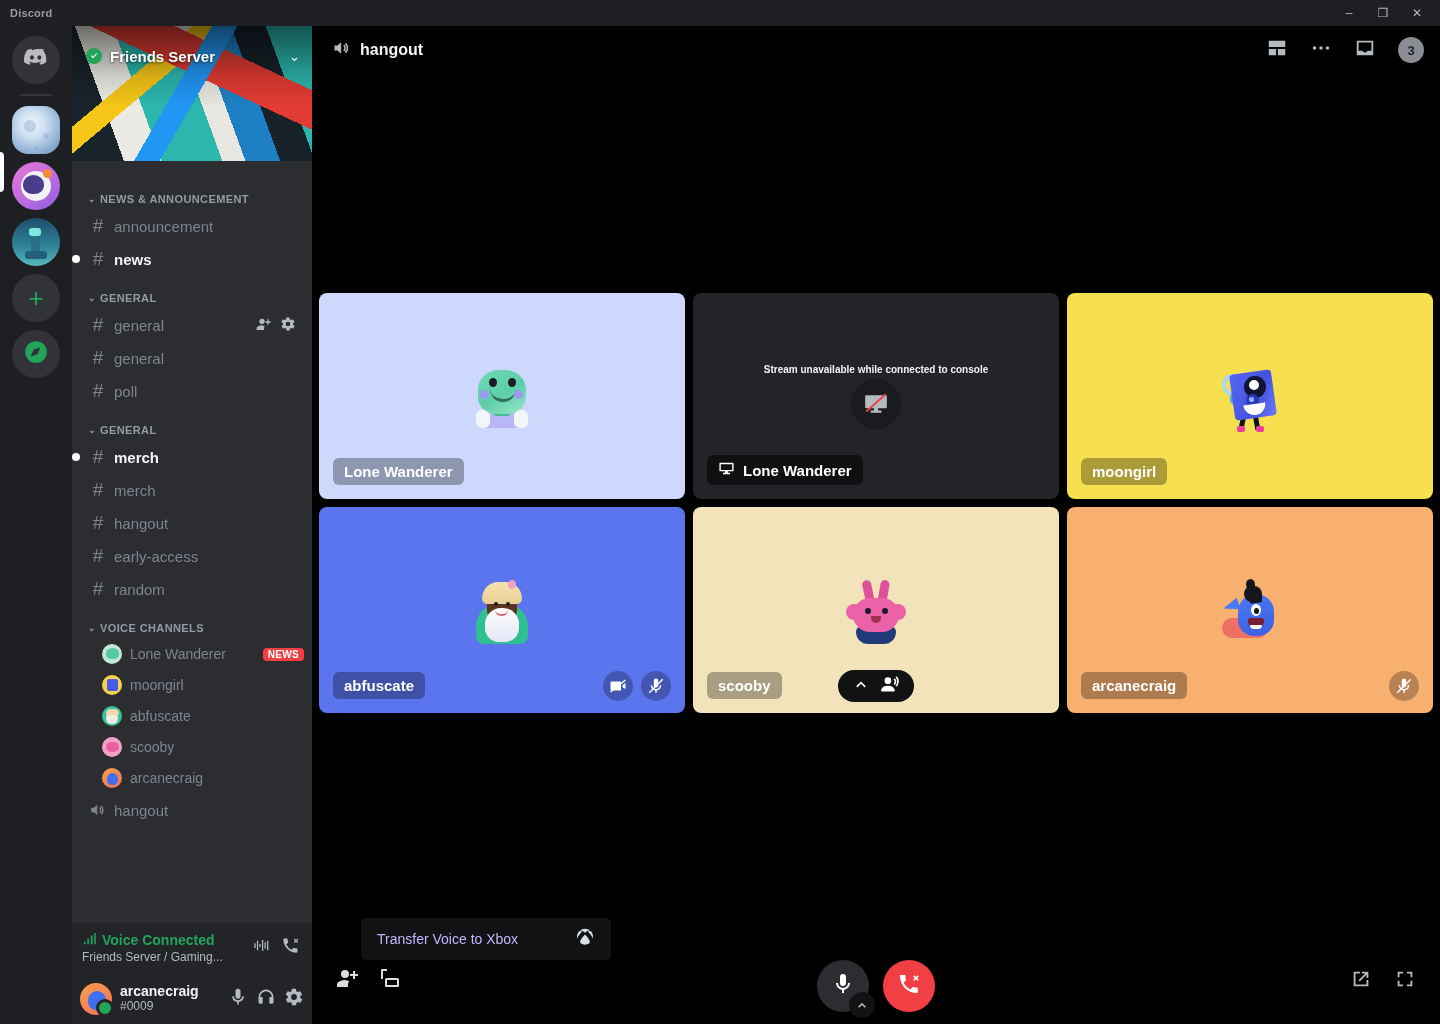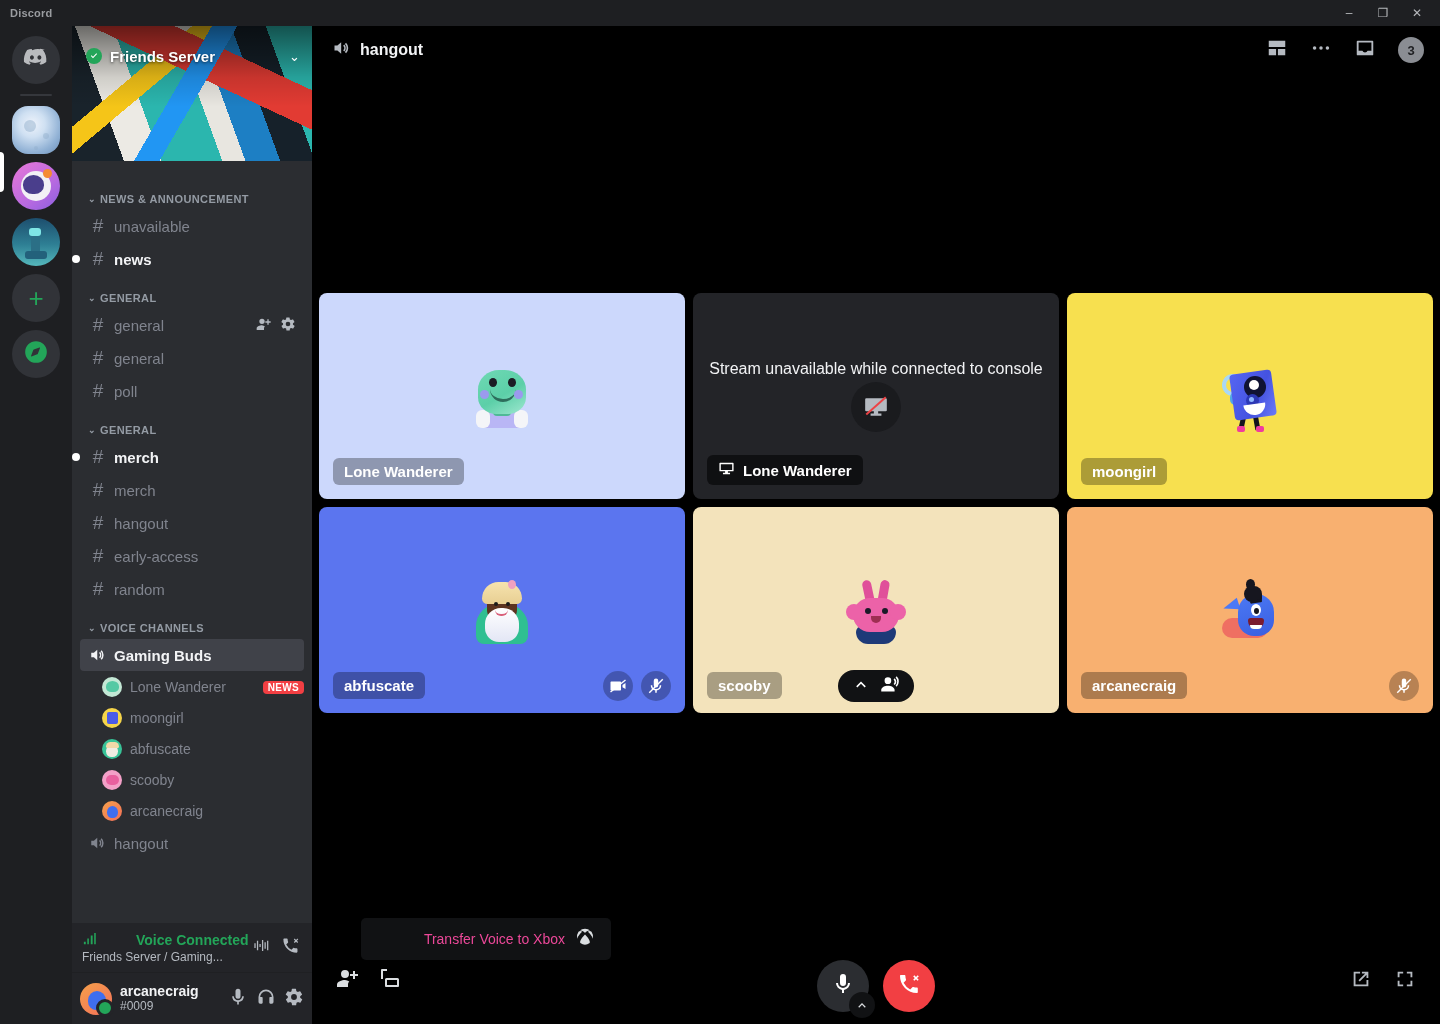--- a/index.html
+++ b/index.html
@@ -111,21 +111,21 @@
   .av-scooby{ background:#f3a0c8; }
   .av-scooby:after{ content:""; position:absolute; width:13px;height:10px;border-radius:6px;
     background:#e8609f; left:3.5px; top:5px;}
   .av-craig{ background:linear-gradient(140deg,#f5a04a,#f36f5a); }
   .av-craig:after{ content:""; position:absolute; width:11px;height:12px;border-radius:50% 50% 45% 45%;
     background:#3f6ef0; left:5px; top:5px;}
 
   
   .vc-panel{ background:#232428; padding:8px 8px 8px 10px; display:flex; align-items:center; }
   .vc-left{ flex:1; min-width:0; }
-  .vc-title{ display:flex; align-items:center; color:#23a559; font-size:14px; font-weight:bold;gap:34px; }
+  .vc-title{ display:flex; align-items:center; color:#23a559; font-size:14px; font-weight:bold; }
   .vc-title svg{ width:15px;height:15px; fill:#23a559; margin-right:5px;}
   .vc-sub{ color:#b5bac1; font-size:12px; margin-top:1px; white-space:nowrap;
     overflow:hidden; text-overflow:ellipsis; }
   .vc-acts{ display:flex; gap:10px; align-items:center; padding-right:4px;}
   .vc-acts svg{ width:19px;height:19px; fill:#b5bac1; }
 
   .user-panel{ background:#232428; height:52px; display:flex; align-items:center;
     padding:0 8px; border-top:1px solid #1f2023;}
   .up-av{ width:32px;height:32px;border-radius:50%; position:relative; margin-right:8px;
     flex:0 0 auto; overflow:visible;}
@@ -162,21 +162,21 @@
   .tile .nametag{ position:absolute; left:14px; bottom:14px; padding:5px 11px;
     border-radius:6px; font-size:15px; font-weight:bold; color:#fff;
     background:rgba(0,0,0,.30); display:flex; align-items:center; gap:8px;}
   .tile .nametag svg{ width:17px;height:17px; fill:#fff; }
   .tile .badges{ position:absolute; right:14px; bottom:12px; display:flex; gap:8px; }
   .tb{ width:30px;height:30px;border-radius:50%; background:rgba(0,0,0,.26);
     display:flex; align-items:center; justify-content:center; }
   .tb svg{ width:18px;height:18px; fill:#fff; }
 
   .stream-tile{ background:#232428; flex-direction:column; }
-  .stream-msg{ color:#f2f3f5; font-size:16px; font-weight:normal; margin-bottom:4px; }
+  .stream-msg{ color:#f2f3f5; font-size:10px; font-weight:bold; margin-bottom:4px; }
   .stream-circle{ width:50px;height:50px;border-radius:50%; background:#1a1b1e;
     display:flex; align-items:center; justify-content:center;}
   .stream-circle svg{ width:26px;height:26px; }
   .stream-tile .nametag{ background:rgba(0,0,0,.55); }
 
   
   .bigav{ width:72px; height:72px; position:relative; }
   
   .f-body{ position:absolute; width:48px;height:44px; left:12px; top:10px;
     background:linear-gradient(150deg,#6fd9b4 0%,#5ccfa8 55%,#9fe8d0 100%);
@@ -266,21 +266,21 @@
   .c-mouth{ position:absolute; width:16px;height:11px; background:#7a1b30;
     border-radius:3px 3px 9px 9px; left:34px; top:44px;}
   .c-mouth:after{ content:""; position:absolute; width:12px;height:4px;background:#fff;
     border-radius:0 0 5px 5px; left:2px; bottom:0;}
 
   
   .bottom{ height:92px; position:relative; }
   .tooltip{ position:absolute; left:49px; top:-14px; background:#111214;
     border-radius:5px; padding:0 16px; height:42px; width:250px; display:flex;
     align-items:center; gap:10px; }
-  .tooltip .txt{ flex:1; color:#ec4899; font-size:14px;text-align:right; }
+  .tooltip .txt{ flex:1; color:#c4b5fd; font-size:14px; }
   .tooltip svg{ width:20px;height:20px; fill:#dbdee1; }
   .left-ctl{ position:absolute; left:24px; bottom:30px; display:flex; gap:18px; align-items:center;}
   .left-ctl svg{ width:24px;height:24px; fill:#dbdee1; }
   .center-ctl{ position:absolute; left:0; right:0; bottom:12px; display:flex;
     justify-content:center; align-items:center; gap:14px; }
   .cbtn{ width:52px;height:52px;border-radius:50%; background:#2b2d31;
     display:flex;align-items:center;justify-content:center; position:relative;}
   .cbtn svg{ width:24px;height:24px; fill:#fff; }
   .cbtn .sub{ position:absolute; width:26px;height:26px;border-radius:50%;
     background:#111214; right:-6px; bottom:-6px; display:flex;
@@ -357,21 +357,21 @@
     </div>
 
     <div class="chan-scroll">
 
       <div class="cat">
         <span class="arr">⌄</span>
         <span>NEWS &amp; ANNOUNCEMENT</span>
       </div>
       <div class="chan">
         <span class="hash">#</span>
-        <span class="name">unavailable</span>
+        <span class="name">announcement</span>
       </div>
       <div class="chan unread">
         <span class="unread-dot"></span>
         <span class="hash">#</span>
         <span class="name">news</span>
       </div>
 
       <div class="cat">
         <span class="arr">⌄</span>
         <span>GENERAL</span>
@@ -423,28 +423,20 @@
         <span class="name">early-access</span>
       </div>
       <div class="chan">
         <span class="hash">#</span>
         <span class="name">random</span>
       </div>
 
       <div class="cat">
         <span class="arr">⌄</span>
         <span>VOICE CHANNELS</span>
-      </div>
-      <div class="chan active">
-        <span class="vico">
-          <svg viewBox="0 0 24 24">
-              <path d="M11 5 6.5 9H3v6h3.5L11 19V5zm4.5 2.1 1.4-1.4a9 9 0 0 1 0 12.6l-1.4-1.4a7 7 0 0 0 0-9.8zm-2.1 2.1 1.4-1.4a6 6 0 0 1 0 8.4l-1.4-1.4a4 4 0 0 0 0-5.6z"></path>
-            </svg>
-        </span>
-        <span class="name">Gaming Buds</span>
       </div>
 
       <div class="vuser">
         <span class="av av-frog"></span>
         <span class="nm">Lone Wanderer</span>
         <span class="live">NEWS</span>
       </div>
       <div class="vuser">
         <span class="av av-moon"></span>
         <span class="nm">moongirl</span>

